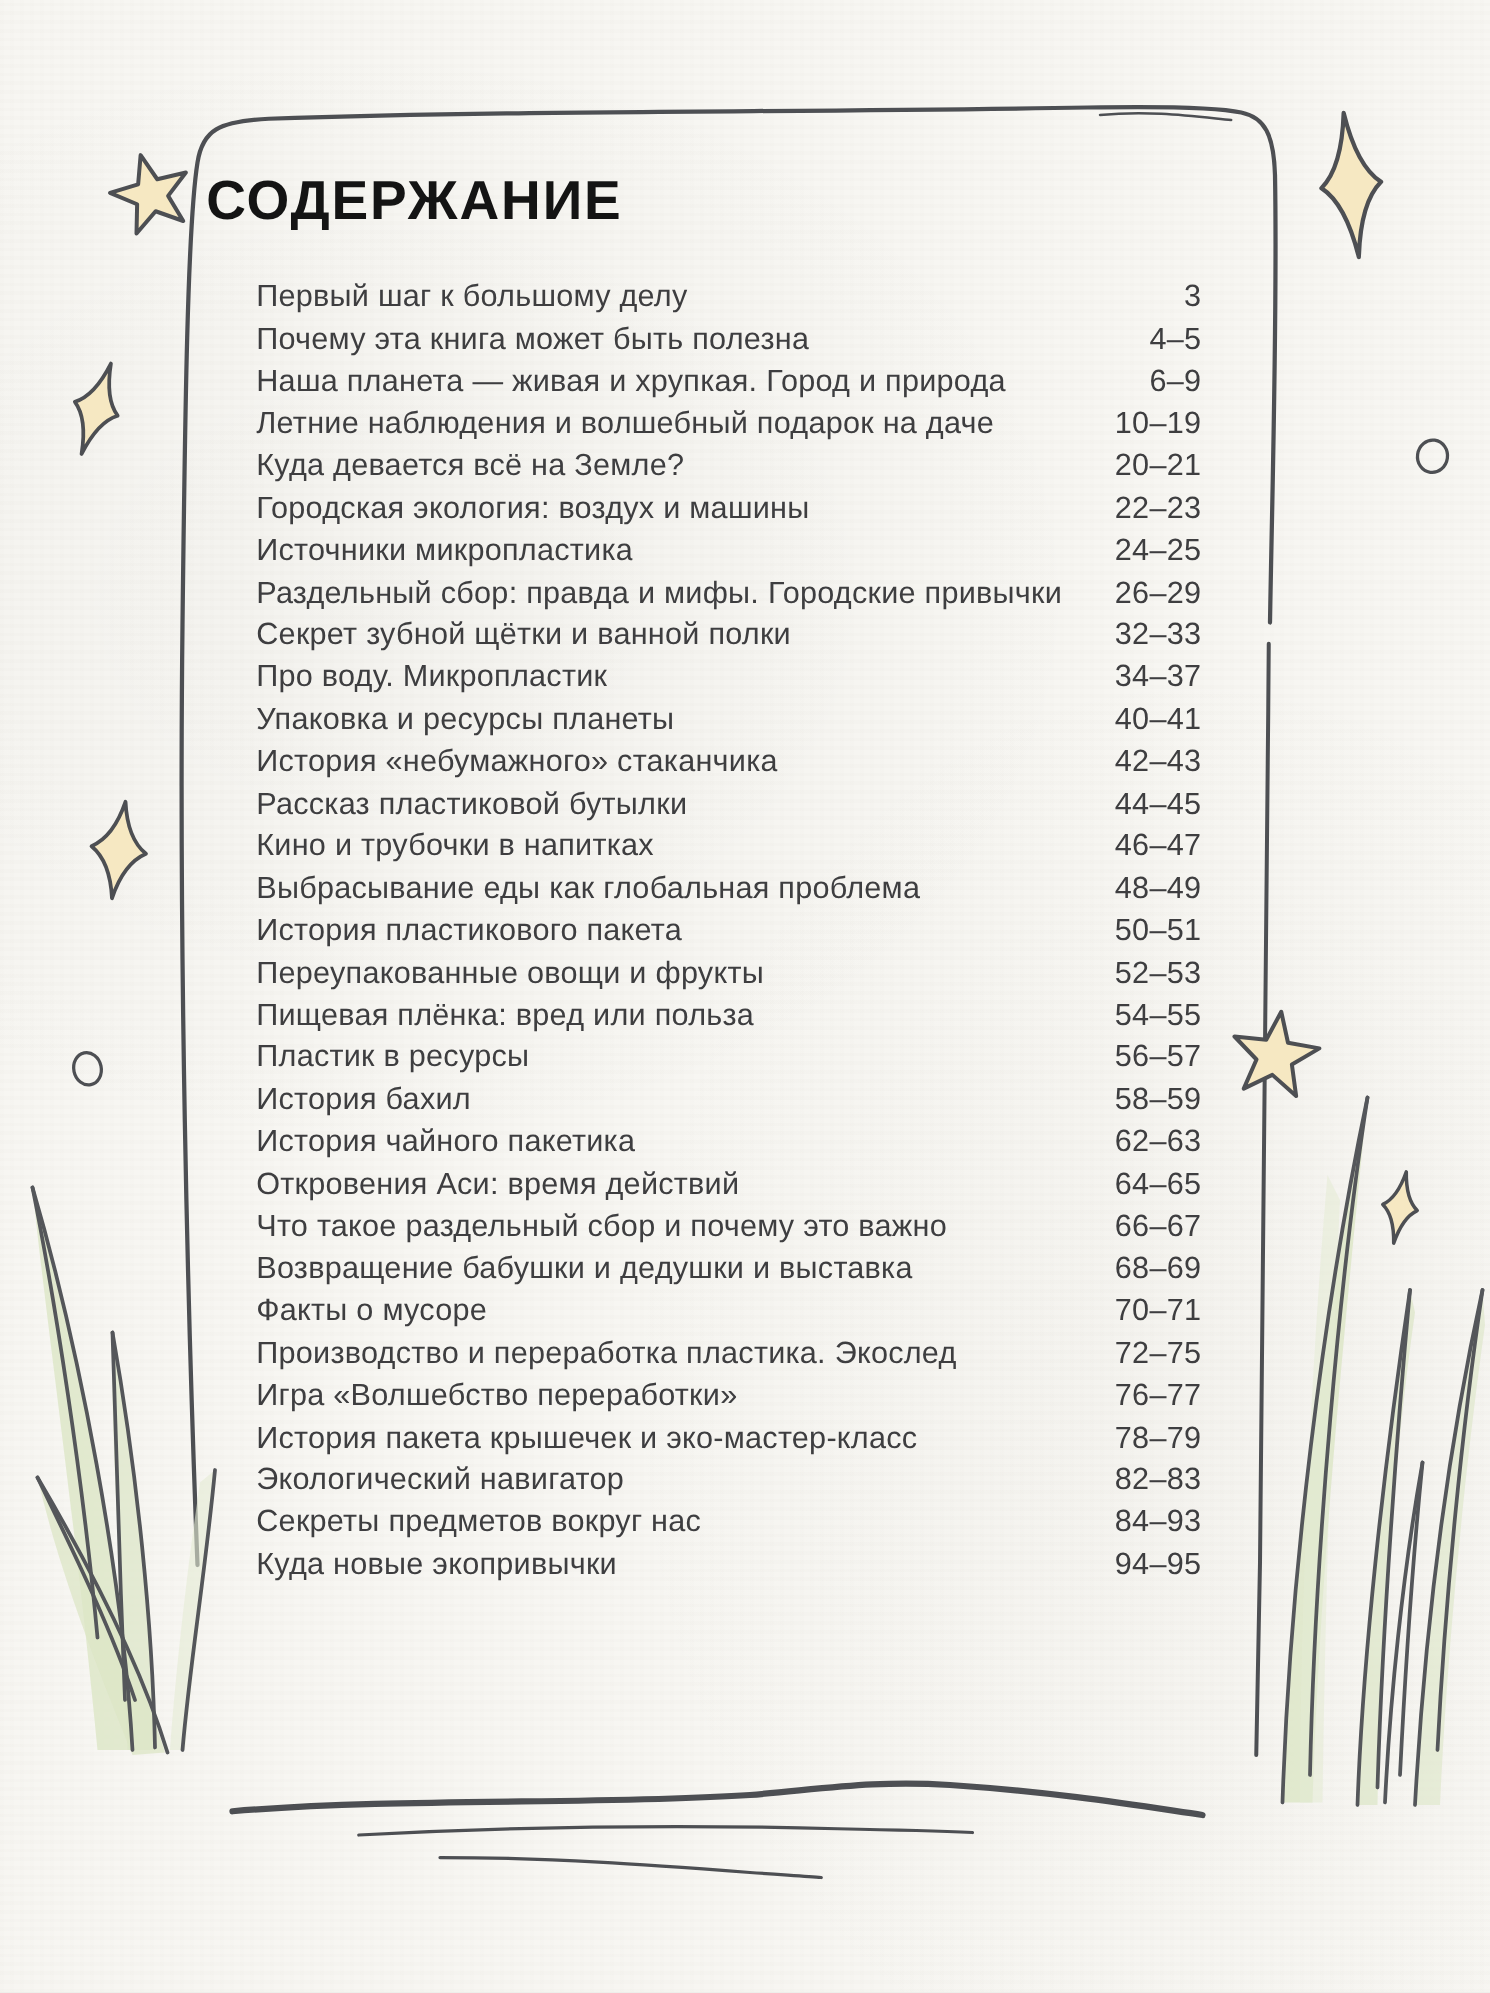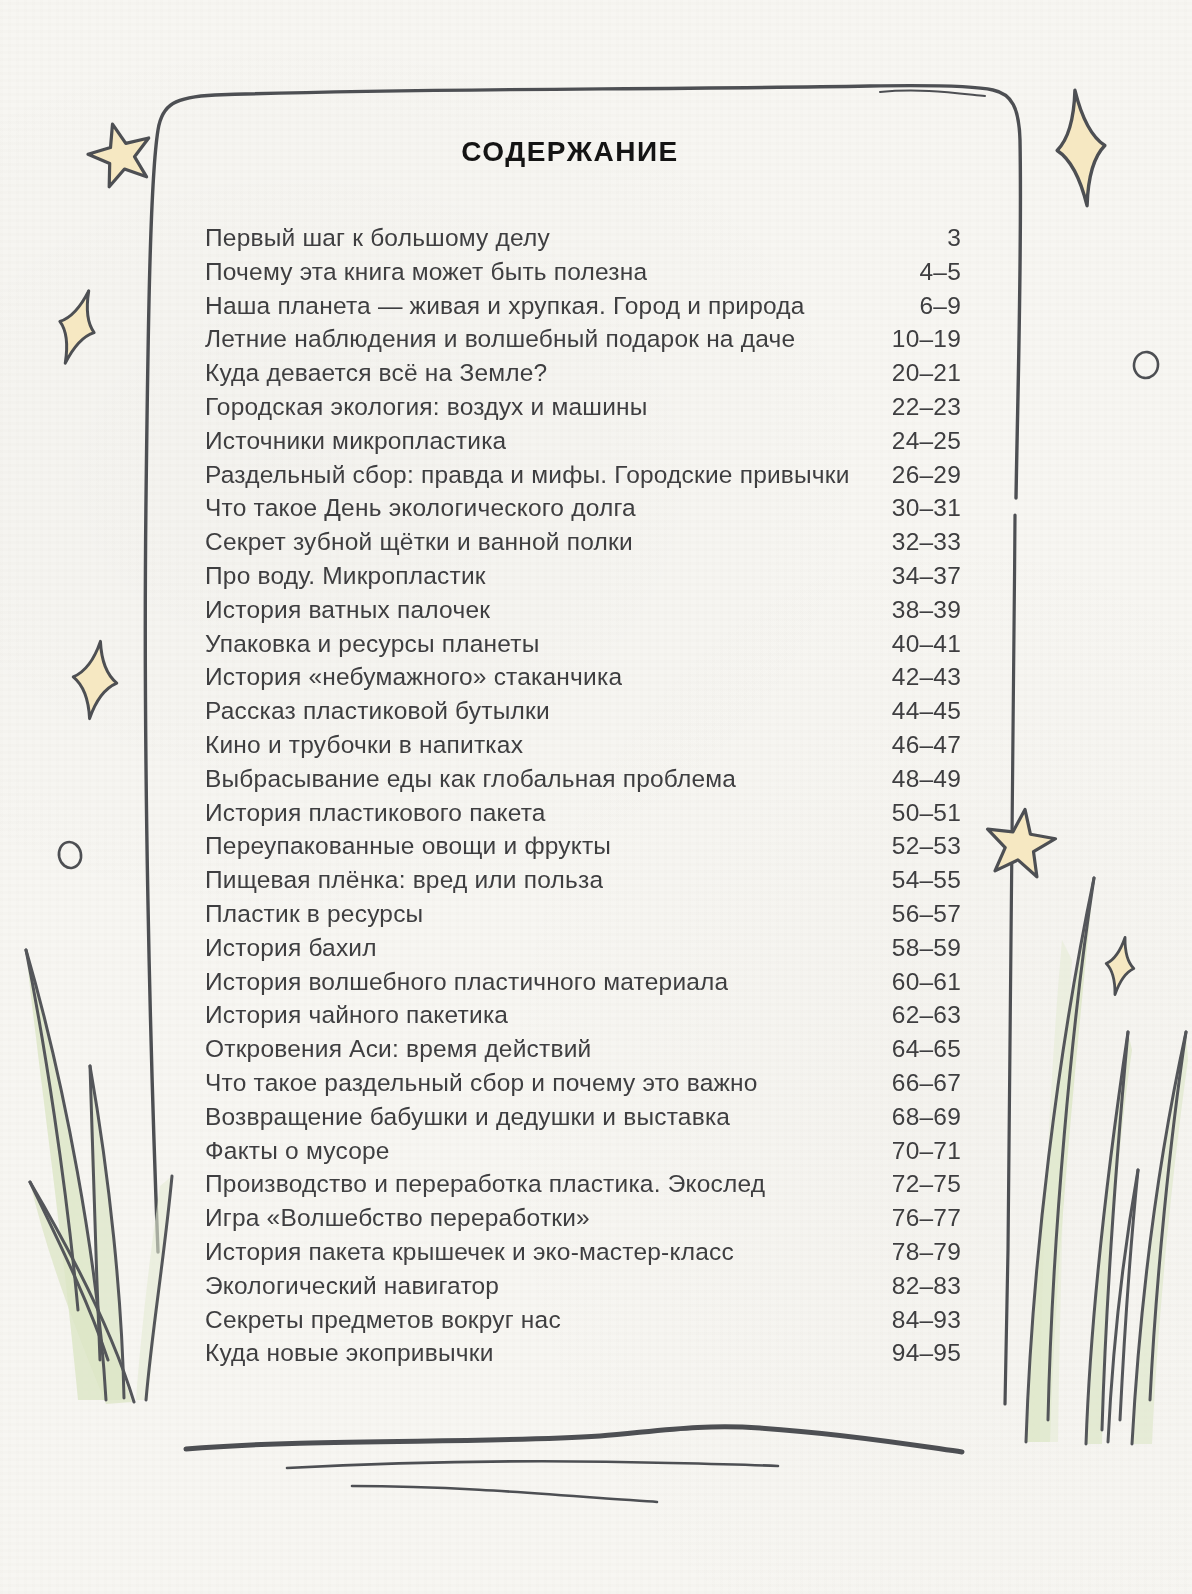--- a/index.html
+++ b/index.html
@@ -8,22 +8,22 @@
     background-color:#f7f6f2;
     background-image:
       radial-gradient(ellipse 900px 700px at 25% 30%, rgba(0,0,0,0.015), transparent 70%),
       radial-gradient(ellipse 700px 900px at 80% 70%, rgba(90,80,60,0.018), transparent 70%),
       repeating-linear-gradient(0deg, rgba(120,110,90,0.014) 0 3px, transparent 3px 7px),
       repeating-linear-gradient(90deg, rgba(120,110,90,0.012) 0 3px, transparent 3px 8px);
     font-family:"Liberation Sans", sans-serif;
   }
   svg.deco{position:absolute;left:0;top:0;width:1192px;height:1594px;}
   .page-title{
-    position:absolute;left:134px;top:136px;width:872px;margin:0;
-    text-align:center;font-size:28px;font-weight:700;letter-spacing:1.5px;
+    position:absolute;left:165px;top:136px;width:872px;margin:0;
+    font-size:44px;font-weight:700;letter-spacing:1.5px;
     color:#141414;
   }
   .toc{
     position:absolute;left:205px;top:221px;width:756px;
     display:flex;flex-direction:column;
   }
   .toc-row{
     display:flex;justify-content:space-between;align-items:flex-end;
     height:33.8px;font-size:24.5px;color:#3e3e40;letter-spacing:0.2px;
     line-height:33.8px;white-space:nowrap;
@@ -122,36 +122,28 @@
       </div>
       <div class="toc-row">
         <span class="toc-title">Источники микропластика</span>
         <span class="toc-pages">24–25</span>
       </div>
       <div class="toc-row">
         <span class="toc-title">Раздельный сбор: правда и мифы. Городские привычки</span>
         <span class="toc-pages">26–29</span>
       </div>
       <div class="toc-row">
-        <span class="toc-title">Что такое День экологического долга</span>
-        <span class="toc-pages">30–31</span>
-      </div>
-      <div class="toc-row">
         <span class="toc-title">Секрет зубной щётки и ванной полки</span>
         <span class="toc-pages">32–33</span>
       </div>
       <div class="toc-row">
         <span class="toc-title">Про воду. Микропластик</span>
         <span class="toc-pages">34–37</span>
       </div>
       <div class="toc-row">
-        <span class="toc-title">История ватных палочек</span>
-        <span class="toc-pages">38–39</span>
-      </div>
-      <div class="toc-row">
         <span class="toc-title">Упаковка и ресурсы планеты</span>
         <span class="toc-pages">40–41</span>
       </div>
       <div class="toc-row">
         <span class="toc-title">История «небумажного» стаканчика</span>
         <span class="toc-pages">42–43</span>
       </div>
       <div class="toc-row">
         <span class="toc-title">Рассказ пластиковой бутылки</span>
         <span class="toc-pages">44–45</span>
@@ -178,24 +170,20 @@
       </div>
       <div class="toc-row">
         <span class="toc-title">Пластик в ресурсы</span>
         <span class="toc-pages">56–57</span>
       </div>
       <div class="toc-row">
         <span class="toc-title">История бахил</span>
         <span class="toc-pages">58–59</span>
       </div>
       <div class="toc-row">
-        <span class="toc-title">История волшебного пластичного материала</span>
-        <span class="toc-pages">60–61</span>
-      </div>
-      <div class="toc-row">
         <span class="toc-title">История чайного пакетика</span>
         <span class="toc-pages">62–63</span>
       </div>
       <div class="toc-row">
         <span class="toc-title">Откровения Аси: время действий</span>
         <span class="toc-pages">64–65</span>
       </div>
       <div class="toc-row">
         <span class="toc-title">Что такое раздельный сбор и почему это важно</span>
         <span class="toc-pages">66–67</span>

